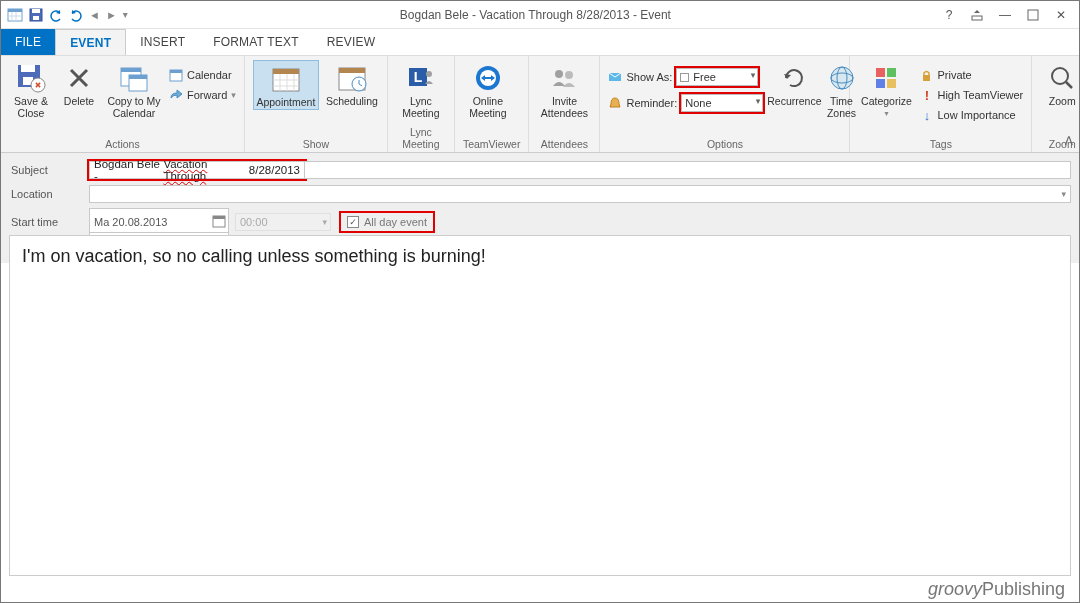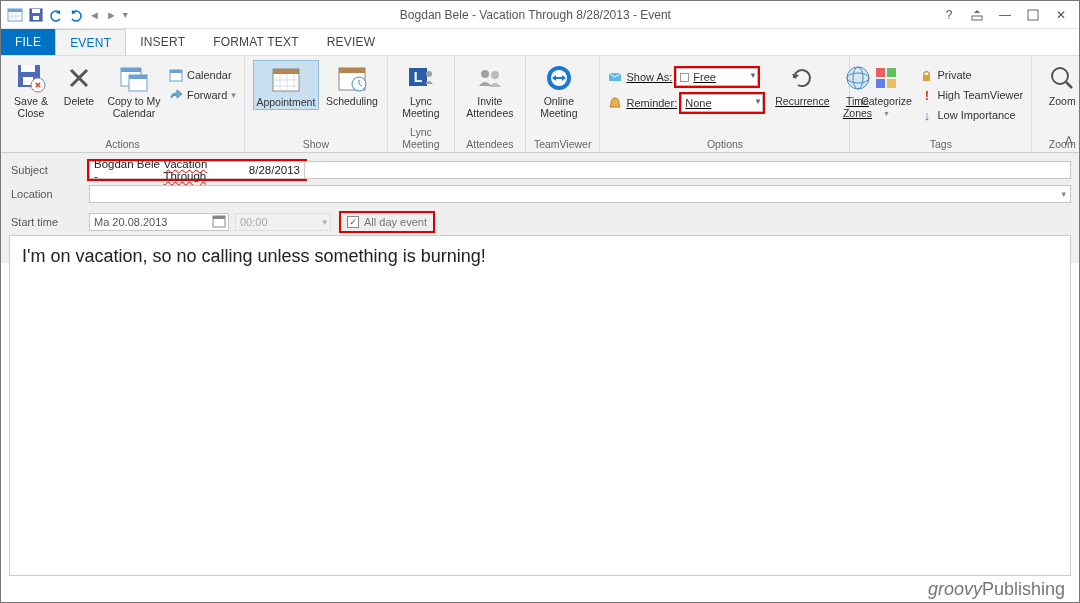--- a/index.html
+++ b/index.html
@@ -7,42 +7,42 @@
 .titlebar { height: 28px; background: #fff; display: flex; align-items: center; font-size: 12px; color: #444; border-bottom: 1px solid #e4e4e4;}
 .qat { display: flex; align-items: center; gap: 6px; padding: 0 6px; }
 .qat svg { display: block; }
 .title-center { flex: 1; text-align: center; font-size: 12px; color: #555; }
 .win-controls { display: flex; gap: 4px; padding-right: 6px; align-items: center; }
 .win-btn { width: 24px; height: 20px; display: inline-flex; align-items: center; justify-content: center; font-size: 12px; color: #555; }
 
 .tabs { height: 26px; background: #fff; display: flex; align-items: stretch; font-size: 12px; }
 .tab { padding: 0 14px; display: flex; align-items: center; color: #444; text-transform: uppercase; letter-spacing: 0.2px; }
 .tab.file { background: #0072c6; color: #fff; }
-.tab.active { color: #0072c6; border: 1px solid #ccc; border-bottom: none; background: #f3f3f3; }
+.tab.active { color: #0072c6; border: 1px solid #ccc; border-bottom: none; background: #f3f3f3; font-weight: bold; }
 
 .ribbon { height: 98px; background: #f3f3f3; border-top: 1px solid #ddd; border-bottom: 1px solid #ccc; display: flex; position: relative; }
 .group { border-right: 1px solid #ddd; padding: 4px 8px 2px 8px; display: flex; flex-direction: column; justify-content: space-between; }
 .group-content { display: flex; align-items: flex-start; gap: 6px; flex: 1; }
 .group-label { text-align: center; font-size: 10.5px; color: #666; padding-top: 0px; }
 .big-btn { display: flex; flex-direction: column; align-items: center; justify-content: flex-start; width: 54px; font-size: 10.5px; color: #333; text-align: center; line-height: 1.1; padding-top: 2px; gap: 2px; }
 .big-btn.wide { width: 66px; }
 .big-btn.selected { background: #c8e0f0; border: 1px solid #8fbde0; }
 .small-list { display: flex; flex-direction: column; gap: 2px; font-size: 11px; color: #333; justify-content: space-between; padding-top: 6px;}
 .small-row { display: flex; align-items: center; gap: 4px; height: 18px; white-space: nowrap; }
 .ribbon-collapse { position: absolute; right: 6px; bottom: 4px; font-size: 12px; color: #666; }
 
 .combo { height: 18px; border: 1px solid #bbb; background: #fff; font-size: 11px; display: flex; align-items: center; padding: 0 3px; position: relative; }
 .combo .arrow { position: absolute; right: 2px; top: 1px; font-size: 9px; color: #666; }
 .red-box { outline: 2px solid #e00000; outline-offset: 0; }
 
 .form-area { background: #efefef; padding: 6px 8px 4px 10px; font-size: 11px; color: #555; }
 .form-row { display: flex; align-items: center; height: 22px; margin-bottom: 2px; }
 .form-row .lbl { width: 78px; }
 .text-input { flex: 1; height: 18px; border: 1px solid #c8c8c8; background: #fff; font-size: 11.5px; padding: 4px 4px; color: #222; display: flex; align-items: center; }
-.date-input { width: 140px; height: 18px; border: 1px solid #c8c8c8; background: #fff; font-size: 11px; padding: 0 4px; display: flex; align-items: center; position: relative; }
+.date-input { width: 140px; height: 29px; border: 1px solid #c8c8c8; background: #fff; font-size: 11px; padding: 0 4px; display: flex; align-items: center; position: relative; }
 .date-input .cal-icon { position: absolute; right: 2px; }
 .time-input { width: 96px; height: 18px; border: 1px solid #e0e0e0; background: #f0f0f0; color: #aaa; font-size: 11px; display: flex; align-items: center; padding: 0 4px; margin-left: 6px; position: relative; }
 .time-input .arrow { position: absolute; right: 3px; font-size: 9px; }
 .allday-wrap { margin-left: 10px; display: flex; align-items: center; gap: 5px; font-size: 11px; color: #777; padding: 3px 6px; }
 .allday-check { width: 12px; height: 12px; border: 1px solid #888; background: #fff; display: inline-flex; align-items: center; justify-content: center; font-size: 9px; color: #555;}
 .spell-red { text-decoration: underline wavy #e00000; text-decoration-thickness: 1px; }
 
 .body-area { position: absolute; top: 234px; left: 8px; right: 8px; bottom: 26px; border: 1px solid #ccc; background: #fff; padding: 10px 12px; font-size: 18px; color: #222; }
 
 .footer { position: absolute; bottom: 2px; right: 14px; font-size: 18px; color: #777; font-style: italic; }
@@ -215,55 +215,55 @@
             </svg>
           </span>
         <span>Lync Meeting</span>
       </div>
     </div>
     <div class="group-label">Lync Meeting</div>
   </div>
 
   <div class="group">
     <div class="group-content">
-      <div class="big-btn" style="width:54px;">
-        <span class="ico-box">
-            <svg width="30" height="28">
-              <circle cx="10" cy="10" r="4" fill="#a0a0a0"></circle>
-              <path d="M4 22 Q10 14 16 22 Z" fill="#a0a0a0"></path>
-              <circle cx="20" cy="11" r="4" fill="#bbb"></circle>
-              <path d="M14 23 Q20 15 26 23 Z" fill="#bbb"></path>
-            </svg>
-          </span>
-        <span>Invite Attendees</span>
-      </div>
-    </div>
-    <div class="group-label">Attendees</div>
-  </div>
-
-  <div class="group">
-    <div class="group-content">
       <div class="big-btn" style="width:50px;">
         <span class="ico-box">
             <svg width="28" height="28">
               <circle cx="14" cy="14" r="12" fill="#1c77d0"></circle>
               <circle cx="14" cy="14" r="8" fill="#fff"></circle>
               <path d="M7 14 L11 11 L11 17 Z" fill="#1c77d0"></path>
               <path d="M21 14 L17 11 L17 17 Z" fill="#1c77d0"></path>
               <rect x="11" y="13" width="6" height="2" fill="#1c77d0"></rect>
             </svg>
           </span>
         <span>Online Meeting</span>
       </div>
     </div>
     <div class="group-label">TeamViewer</div>
   </div>
 
+  <div class="group">
+    <div class="group-content">
+      <div class="big-btn" style="width:54px;">
+        <span class="ico-box">
+            <svg width="30" height="28">
+              <circle cx="10" cy="10" r="4" fill="#a0a0a0"></circle>
+              <path d="M4 22 Q10 14 16 22 Z" fill="#a0a0a0"></path>
+              <circle cx="20" cy="11" r="4" fill="#bbb"></circle>
+              <path d="M14 23 Q20 15 26 23 Z" fill="#bbb"></path>
+            </svg>
+          </span>
+        <span>Invite Attendees</span>
+      </div>
+    </div>
+    <div class="group-label">Attendees</div>
+  </div>
+
   <div class="group" style="min-width:250px;">
-    <div class="group-content" style="gap:12px;text-decoration:underline;">
+    <div class="group-content" style="gap:4px;">
       <div class="small-list" style="padding-top:8px;gap:8px;">
         <div class="small-row">
           <svg width="14" height="14">
               <rect x="1" y="3" width="12" height="8" fill="#5bb8e8"></rect>
               <path d="M1 3 L7 7 L13 3" fill="none" stroke="#fff"></path>
             </svg>
           <span>Show As:</span>
           <div class="combo red-box" style="width:82px;">
             <span class="colorchip" style="border:1px solid #999;background:#fff;"></span>
             <span style="margin-left:4px;">Free</span>

